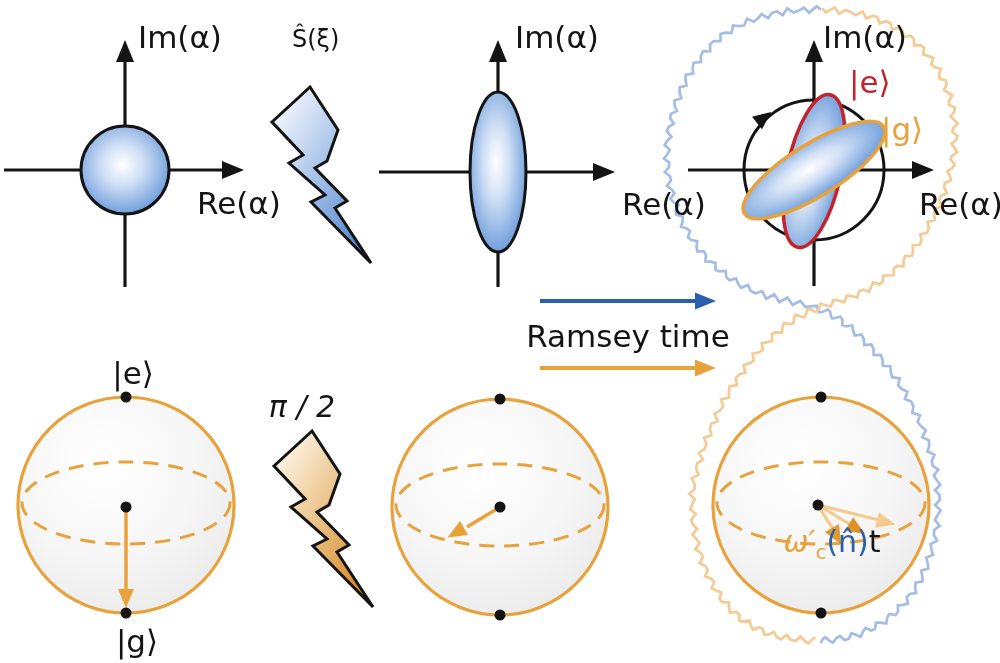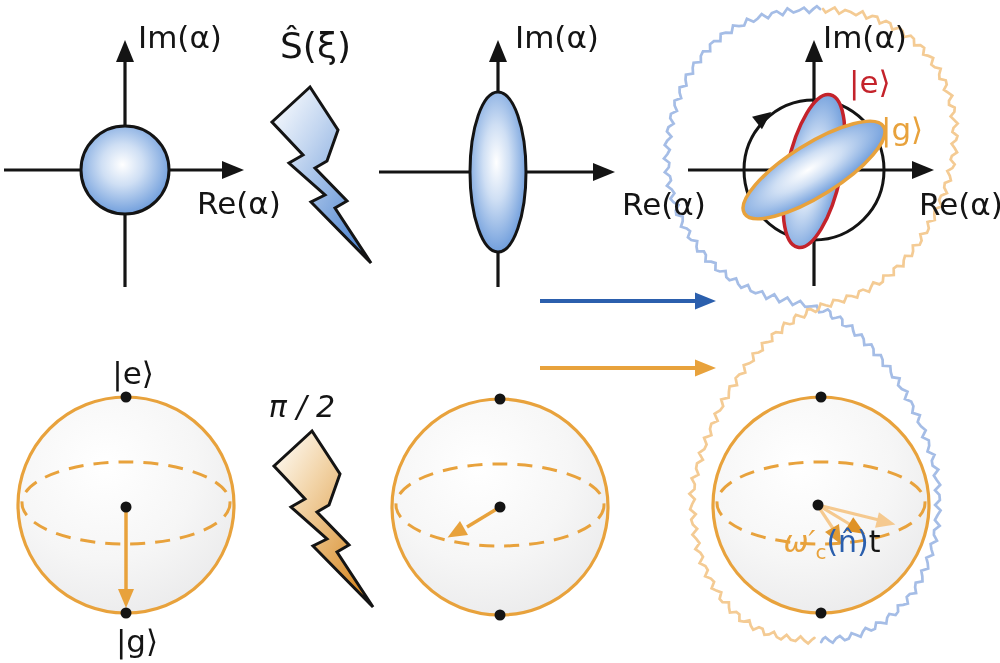--- a/index.html
+++ b/index.html
@@ -125,25 +125,26 @@
     <line x1="818" y1="505" x2="879" y2="520" stroke="var(--orange-light)" stroke-width="3.2"></line>
     <polygon points="0,-8 19,0 0,8" transform="translate(877,520) rotate(14)" fill="var(--orange-light)"></polygon>
     <circle cx="821" cy="397" r="5.5" fill="var(--ink)"></circle>
     <circle cx="821" cy="613" r="5.5" fill="var(--ink)"></circle>
     <circle cx="818" cy="505" r="5.5" fill="var(--ink)"></circle>
   </g>
 </svg>
 
 <div class="lbl" style="left:138px;top:21px">Im(α)</div>
 <div class="lbl" style="left:197px;top:187px">Re(α)</div>
-<div class="lbl" style="left:280px;top:27px;font-size:36px">Ŝ(ξ)</div>
+<div class="lbl" style="left:292px;top:27px;font-size:24px">Ŝ(ξ)</div>
 <div class="lbl" style="left:515px;top:21px">Im(α)</div>
 <div class="lbl" style="left:622px;top:188px">Re(α)</div>
 <div class="lbl" style="left:823px;top:21px">Im(α)</div>
 <div class="lbl" style="left:919px;top:188px">Re(α)</div>
 <div class="lbl red" style="left:849px;top:66px">|e⟩</div>
 <div class="lbl org" style="left:881px;top:113px">|g⟩</div>
+<div class="lbl c" style="left:628px;top:336px">Ramsey time</div>
 <div class="lbl c" style="left:133px;top:373px">|e⟩</div>
 <div class="lbl c" style="left:137px;top:641px">|g⟩</div>
 <div class="lbl c math" style="left:302px;top:407px;font-size:30px">π / 2</div>
 <div class="lbl c omega-lbl" style="left:832px;top:544px;font-size:30px"><span class="org math">ω′</span><sub class="org">c</sub><span class="blu">(n̂)</span><span>t</span></div>
 
 </div>
 
 </body></html>

